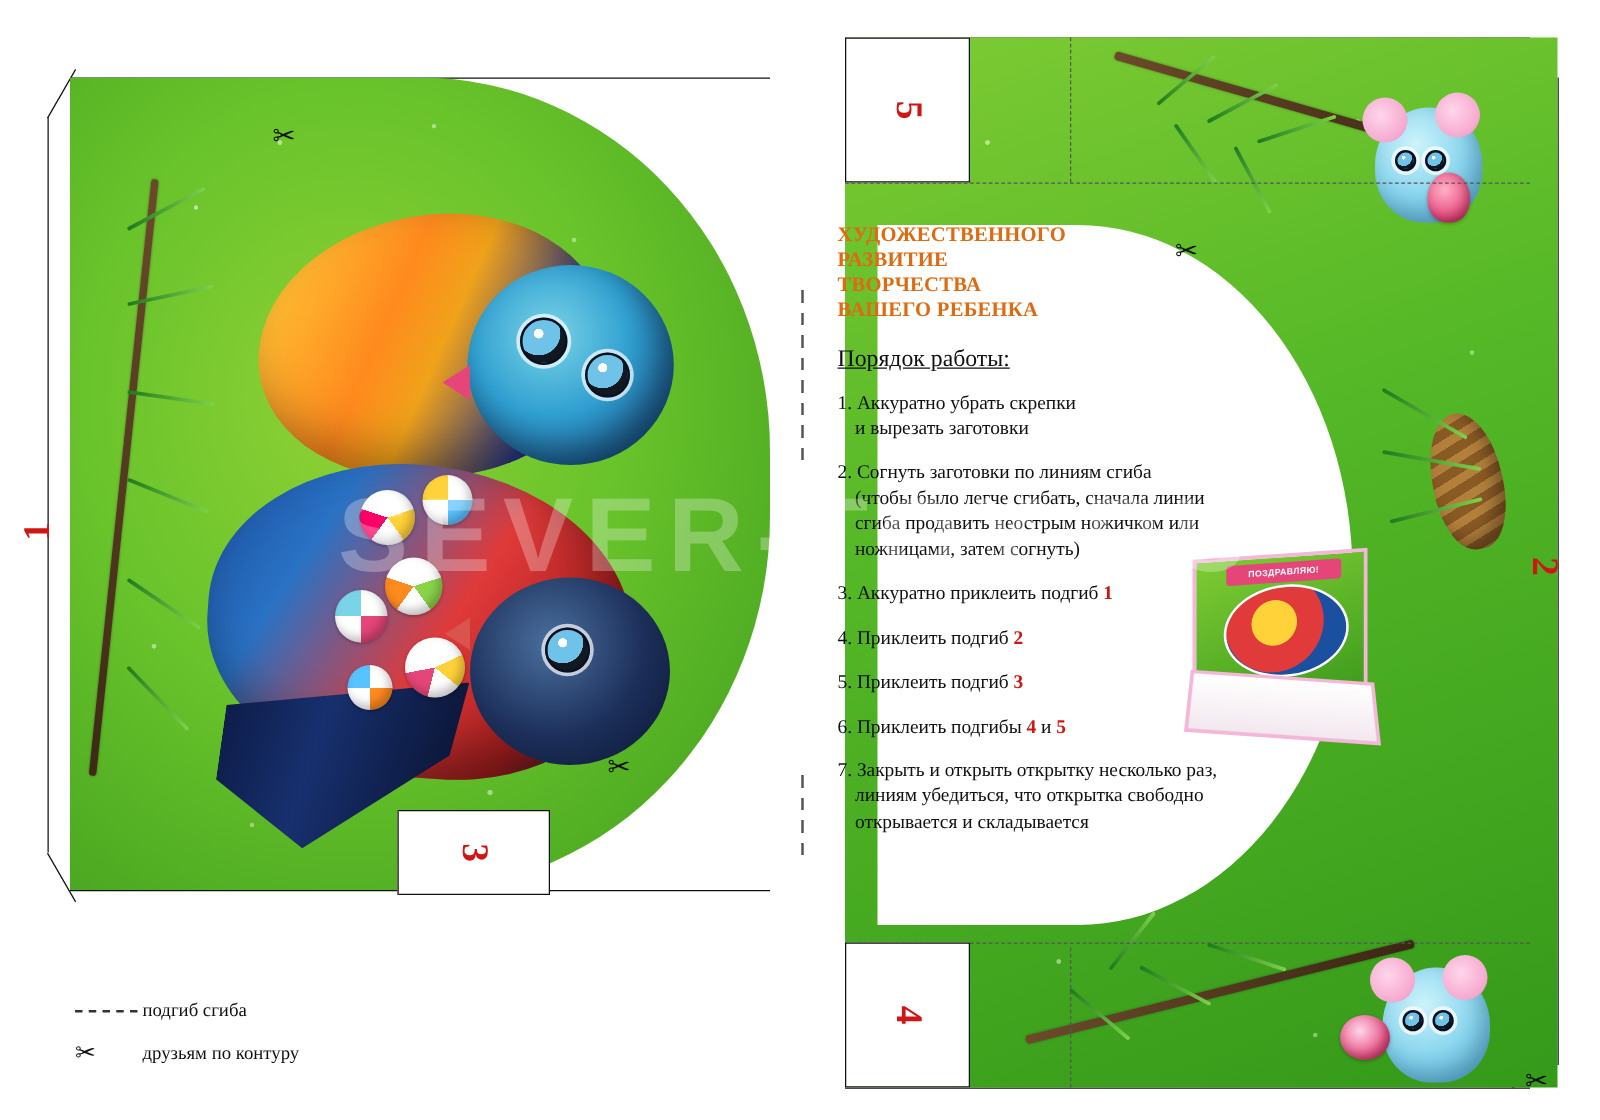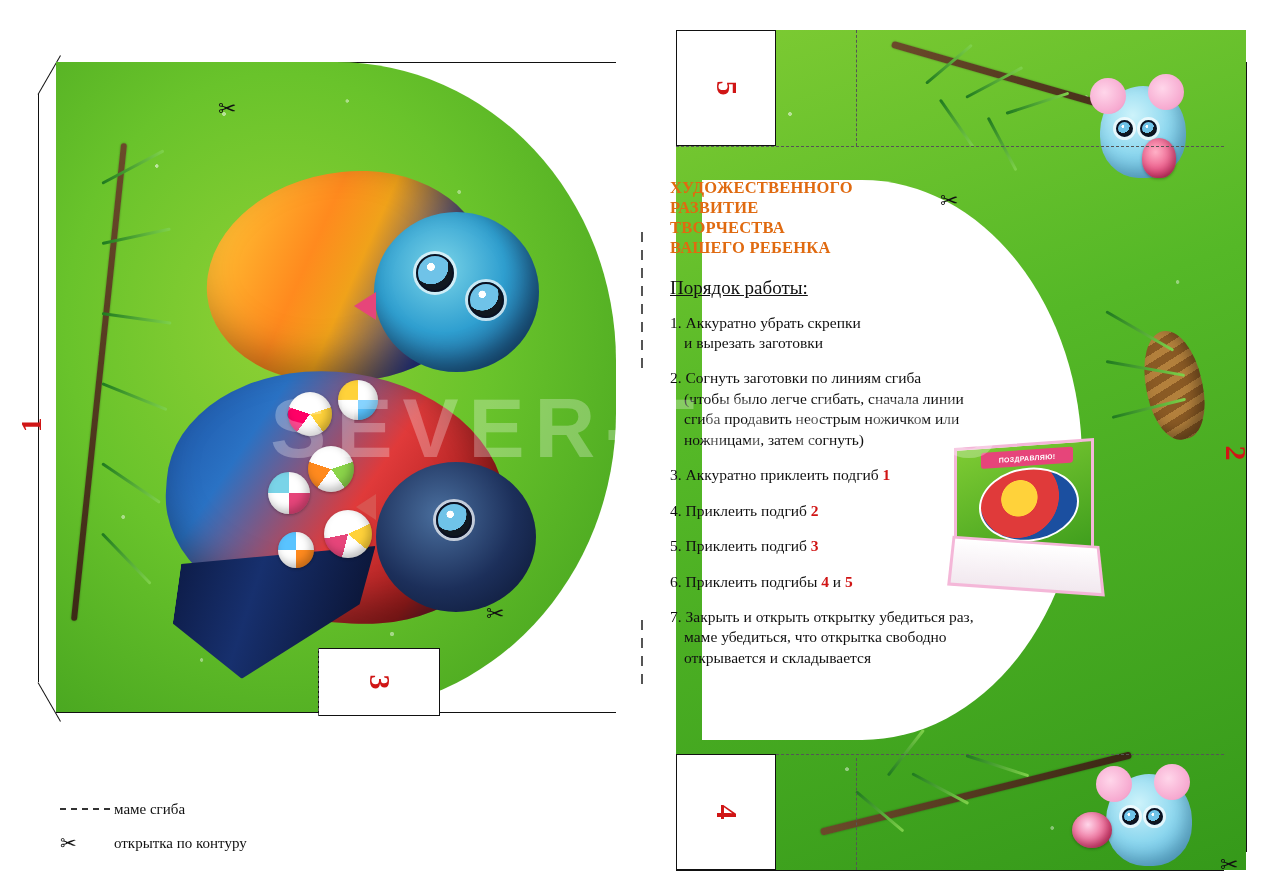--- a/index.html
+++ b/index.html
@@ -566,22 +566,22 @@
       <div class="instr-step">
         <span>6.</span>
         <span>Приклеить подгибы</span>
         <span class="num-red">4</span>
         <span>и</span>
         <span class="num-red">5</span>
       </div>
 
       <div class="instr-step">
         <span>7.</span>
-        <span>Закрыть и открыть открытку убедиться раз,</span><br>
-        <span style="margin-left:14px; display:inline-block;">маме убедиться, что открытка свободно</span><br>
+        <span>Закрыть и открыть открытку несколько раз,</span><br>
+        <span style="margin-left:14px; display:inline-block;">линиям убедиться, что открытка свободно</span><br>
         <span style="margin-left:14px; display:inline-block;text-align:right;">открывается и складывается</span>
       </div>
 
     </div>
 
     <div class="sample-card">
       <div class="sample-back">
         <div class="sample-banner">ПОЗДРАВЛЯЮ!</div>
         <div class="sample-oval"></div>
       </div>
@@ -589,23 +589,23 @@
     </div>
   </div>
 
   <div class="watermark">SEVER-TOY.RU</div>
 
   <div class="legend">
     <div class="legend-row">
       <div class="legend-mark">
         <span class="dash-sample"></span>
       </div>
-      <div>маме сгиба</div>
+      <div>подгиб сгиба</div>
     </div>
     <div class="legend-row">
       <div class="legend-mark">
         <span style="font-size:20px; line-height:1;">✂</span>
       </div>
-      <div>открытка по контуру</div>
+      <div>друзьям по контуру</div>
     </div>
   </div>
 
 </div>
 
 </body></html>

